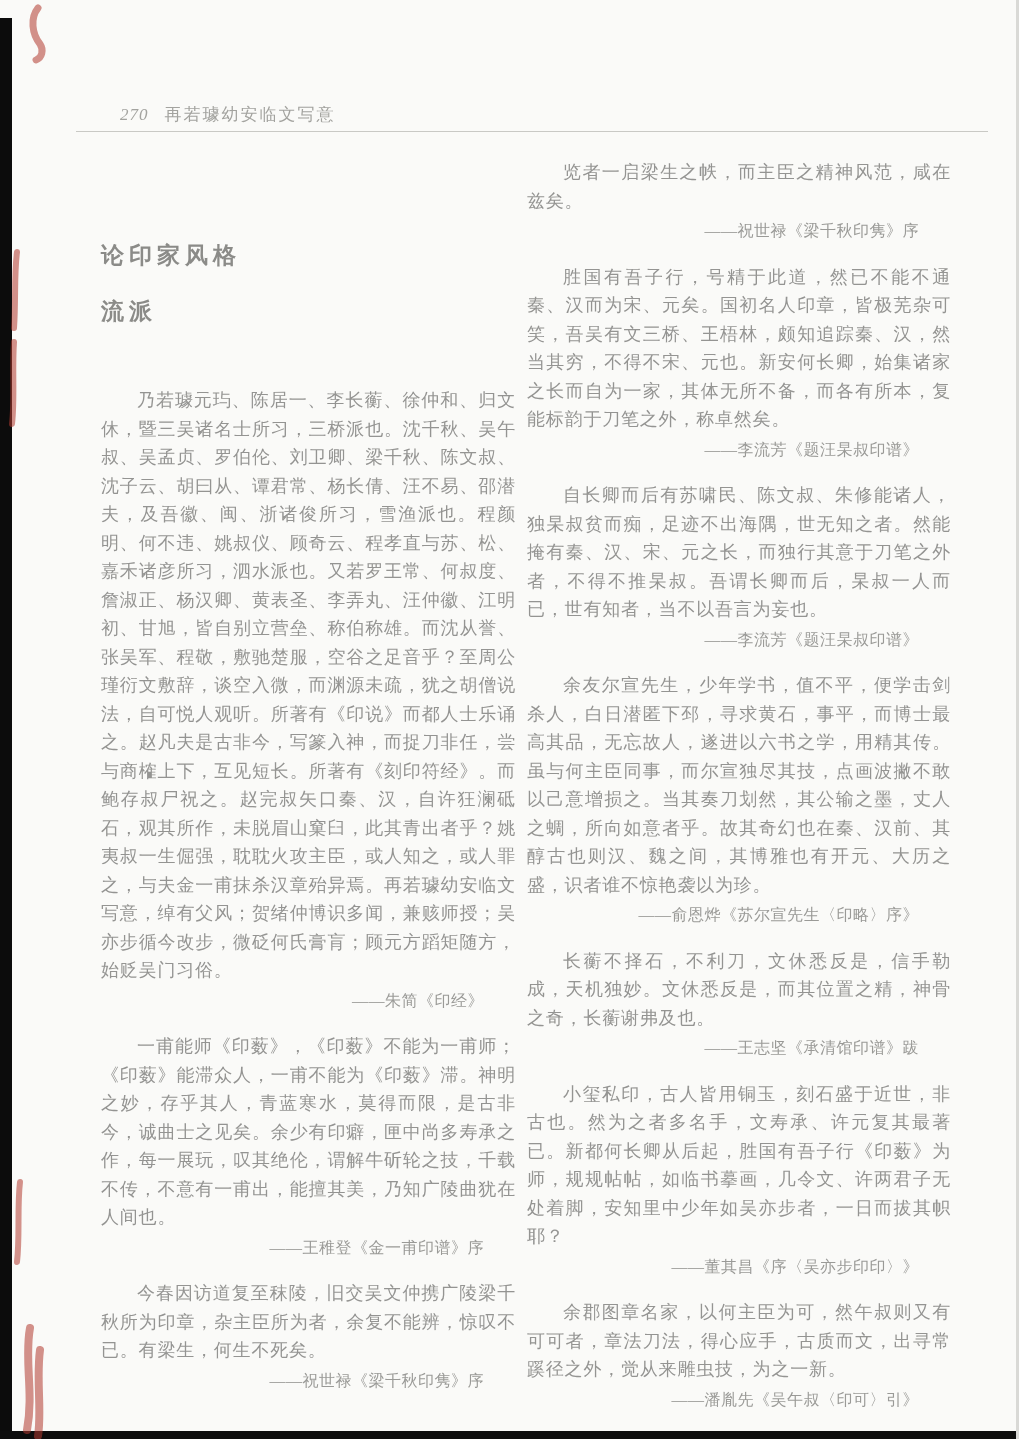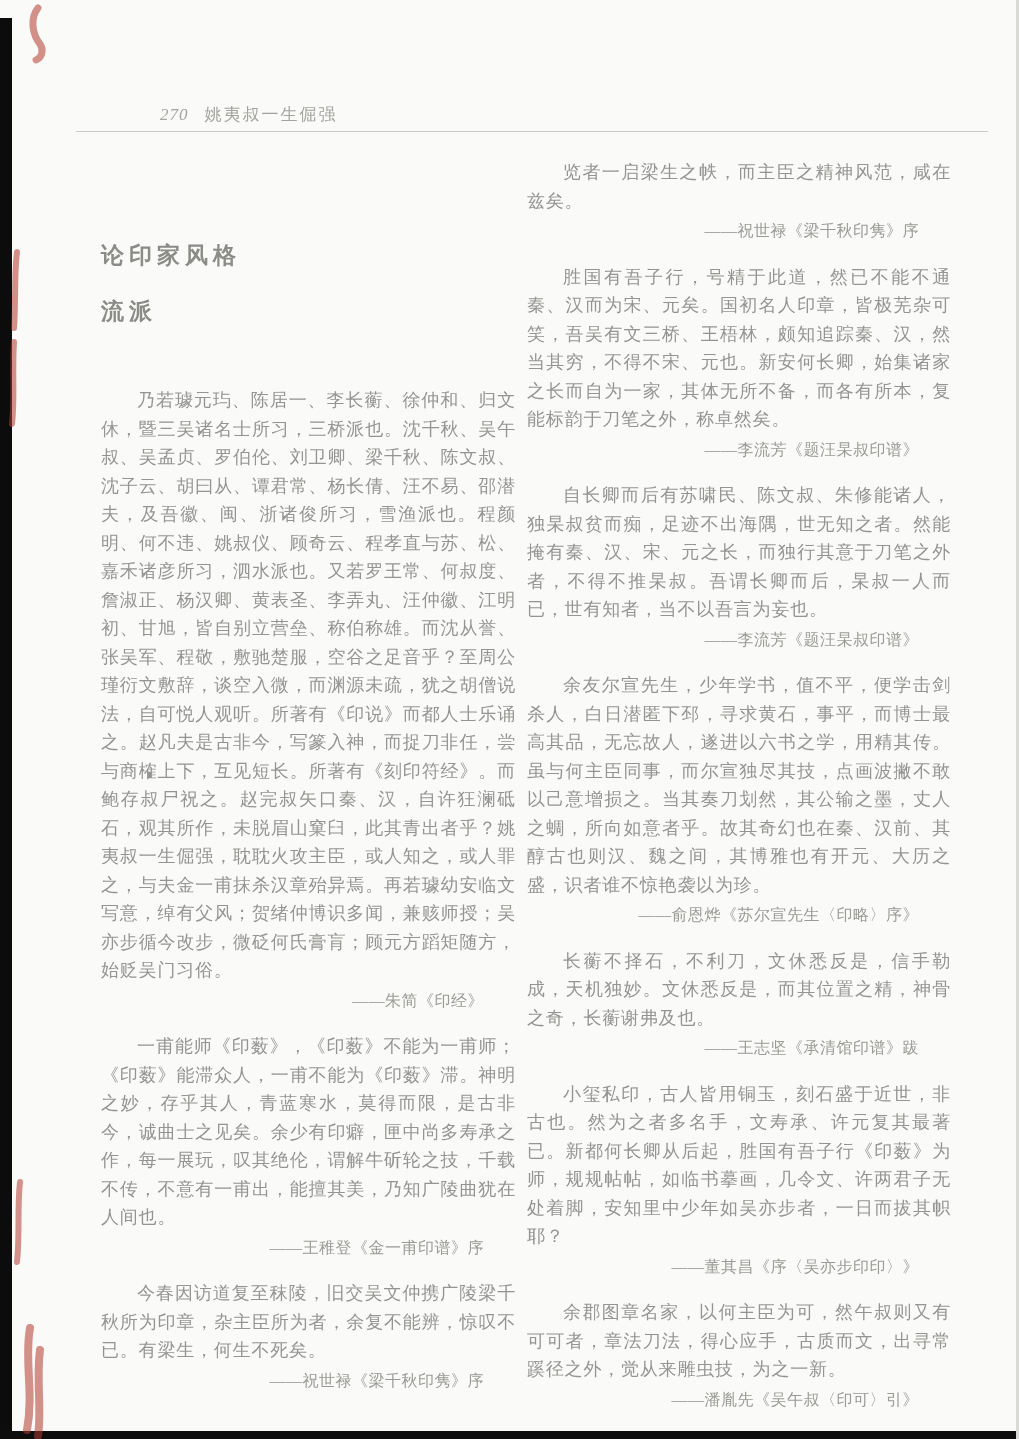--- a/index.html
+++ b/index.html
@@ -12,21 +12,21 @@
   }
   
   .edge-left{position:absolute;left:0;top:18px;width:12px;height:1421px;background:#0c0c0c;}
   .edge-bottom{position:absolute;left:0;bottom:0;width:1019px;height:8px;background:#0d0d0d;}
   .edge-right{position:absolute;right:0;top:0;width:3px;height:1439px;background:#d9d9d6;}
   .red-marks{position:absolute;left:0;top:0;width:70px;height:1439px;pointer-events:none;}
   
   .page-header{
     position:absolute;left:120px;top:103px;width:860px;
     font-size:17px;color:#a3a39f;letter-spacing:2px;
-    display:flex;align-items:baseline;gap:16px;margin-left:40px;
+    display:flex;align-items:baseline;gap:16px;
   }
   .page-num{font-style:italic;letter-spacing:1px;}
   .header-rule{
     position:absolute;left:76px;top:131px;width:912px;height:0;
     border-top:1.5px solid #c9c9c5;
   }
   
   .col{position:absolute;color:#929290;}
   .col-left{left:101px;top:228px;width:415px;}
   .col-right{left:527px;top:146px;width:424px;}
@@ -58,21 +58,21 @@
       <path d="M38 8 C30 18, 32 34, 40 44 C44 50, 42 58, 36 60" stroke-width="7"></path>
       <path d="M17 252 C14 275, 16 300, 14 328" stroke-width="6"></path>
       <path d="M14 342 C12 370, 15 398, 12 424" stroke-width="6"></path>
       <path d="M20 1182 C17 1208, 20 1236, 17 1262" stroke-width="6"></path>
       <path d="M30 1328 C24 1360, 34 1392, 27 1430 M40 1350 C36 1380, 42 1410, 38 1436" stroke-width="8"></path>
     </g>
   </svg>
 
   <div class="page-header">
     <span class="page-num">270</span>
-    <span class="book-title">姚夷叔一生倔强</span>
+    <span class="book-title">再若璩幼安临文写意</span>
   </div>
   <div class="header-rule"></div>
 
   <div class="col col-left">
     <div class="chapter">
       <div class="ch-title">
         <div>论印家风格</div>
         <div>流派</div>
       </div>
     </div>

